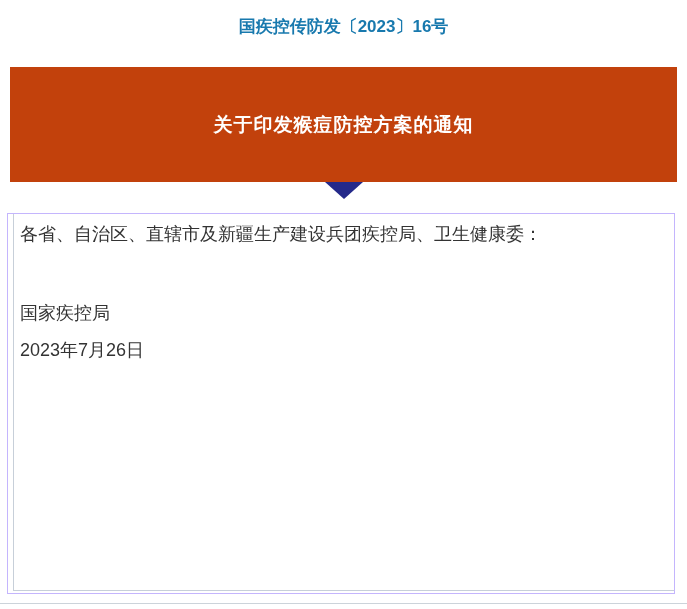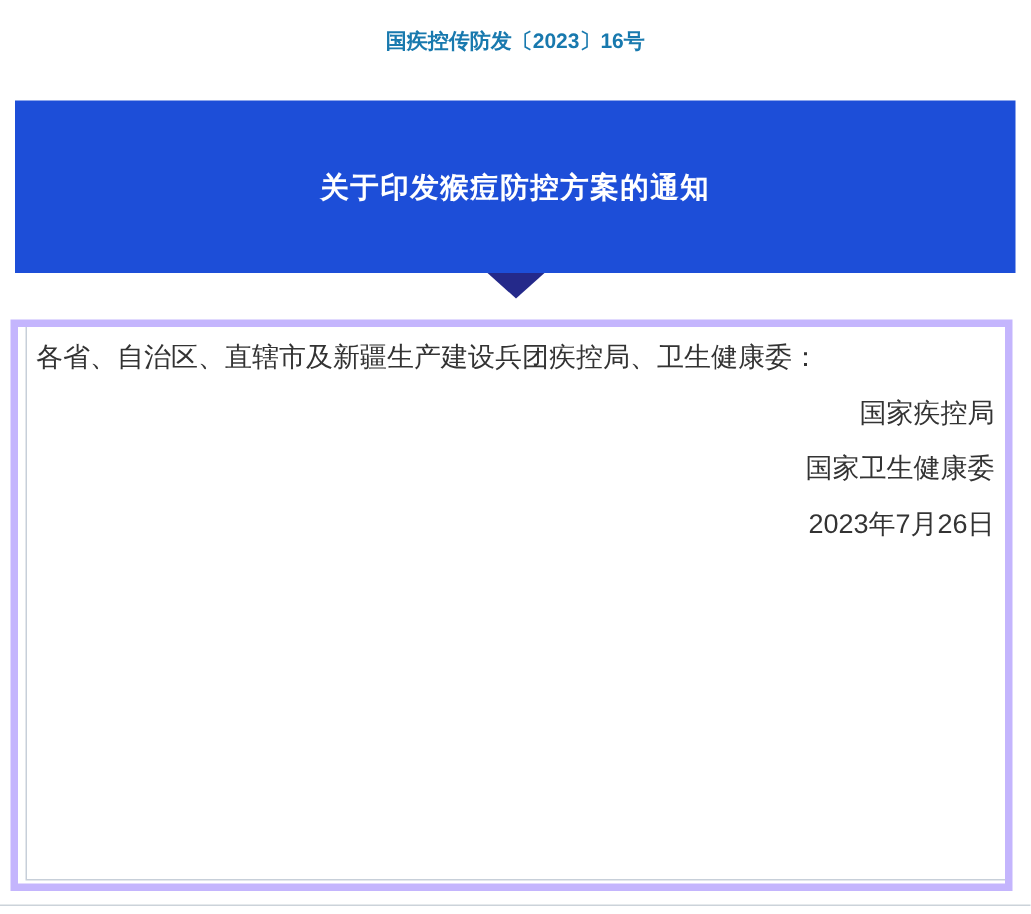--- a/index.html
+++ b/index.html
@@ -10,29 +10,29 @@
     overflow: hidden;
     font-family: "Liberation Sans", "DejaVu Sans", sans-serif;
   }
   .page { width: 687px; height: 609px; position: relative; }
 
   .doc-number {
     padding-top: 16px;
     height: 22px;
     line-height: 22px;
     text-align: center;
-    font-size: 14px;
+    font-size: 17px;
     font-weight: bold;
     color: #1879ae;
   }
 
   .banner {
     margin: 29px 10px 0 10px;
     height: 115px;
-    background: #1d4ed8;
+    background: #c2410c;
     display: flex;
     align-items: center;
     justify-content: center;
   }
   .banner-title {
     margin: 0;
     color: #ffffff;
     font-size: 19px;
     font-weight: bold;
     letter-spacing: 1px;
@@ -44,21 +44,21 @@
     margin: 0 auto;
     border-left: 19px solid transparent;
     border-right: 19px solid transparent;
     border-top: 17px solid #24298a;
   }
 
   .frame {
     position: relative;
     margin: 14px 12px 0 7px;
     height: 381px;
-    border: 5px solid #c4b5fd;
+    border: 1px solid #c4b5fd;
     box-sizing: border-box;
     overflow: hidden;
   }
   .frame-back {
     position: absolute;
     left: 5px;
     top: -6px;
     right: -6px;
     bottom: 2px;
     border: 1px solid #c7cfd9;
@@ -66,21 +66,21 @@
   }
 
   .content {
     padding: 2px 7px 0 12px;
     font-size: 18px;
     line-height: 37px;
     color: #333333;
   }
   .salutation { margin: 0; }
   .para { margin: 0; text-indent: 2em; }
-  .sign { text-align: right; }
+  .sign { margin-top: 42px; }
   .sign div { line-height: 37px; }
   .disclosure { margin: -8px 0 0 0; text-indent: 1.2em; }
 
   .bottom-rule {
     margin-top: 9px;
     height: 1px;
     background: #ccd3da;
   }
 </style>
 </head>
@@ -98,21 +98,20 @@
 
   <div class="frame">
     <div class="frame-back"></div>
 
     <div class="content">
       <p class="salutation">各省、自治区、直辖市及新疆生产建设兵团疾控局、卫生健康委：</p>
 
 
       <div class="sign">
         <div>国家疾控局</div>
-        <div>国家卫生健康委</div>
         <div>2023年7月26日</div>
       </div>
 
     </div>
   </div>
 
   <div class="bottom-rule"></div>
 
 </div>
 

